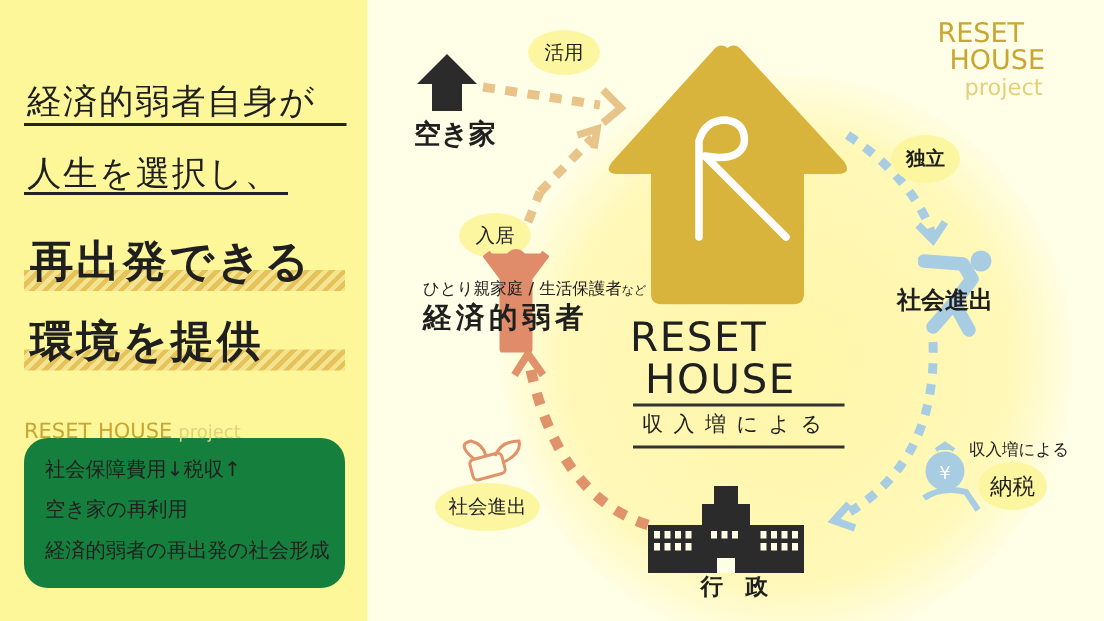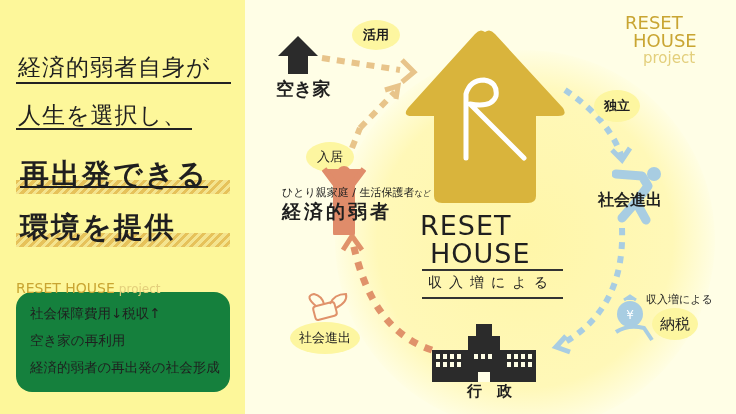--- a/index.html
+++ b/index.html
@@ -27,21 +27,21 @@
 </head>
 <body>
 
 <div class="left">
   <div class="headline" style="top:52px;">経済的弱者自身が</div>
   <div class="hl-line" style="top:82px;width:215px;"></div>
   <div class="headline" style="top:100px;">人生を選択し、</div>
   <div class="hl-line" style="top:128px;width:176px;"></div>
 
   <div class="hatch" style="top:180px;"></div>
-  <div class="bold-head" style="top:155px;text-decoration:underline;">再出発できる</div>
+  <div class="bold-head" style="top:155px;">再出発できる</div>
   <div class="hatch" style="top:233px;width:214px;"></div>
   <div class="bold-head" style="top:208px;">環境を提供</div>
 
   <div class="benefits">
     <div>社会保障費用↓税収↑</div>
     <div>空き家の再利用</div>
     <div>経済的弱者の再出発の社会形成</div>
   </div>
   <div class="mini-logo"><span>RESET HOUSE</span><span class="proj">project</span></div>
 </div>
@@ -74,21 +74,21 @@
 <svg class="abs" style="left:400px;top:28px;" width="170" height="175">
   <path d="M85 4 Q90 0 95 6 L163 80 Q168 88 158 88 L136 88 L136 168 Q136 175 128 175 L42 175 Q34 175 34 168 L34 88 L12 88 Q2 88 8 80 L75 6 Q80 0 85 4 Z" fill="#d9b43c"></path>
   <path d="M66 130 L66 66 Q70 52 84 52 Q98 54 96 68 Q92 80 70 76 L124 130" stroke="#fff" stroke-width="5" fill="none" stroke-linecap="round" stroke-linejoin="round"></path>
 </svg>
 
 <svg class="abs" style="left:278px;top:36px;" width="40" height="38">
   <path d="M20 0 L40 20 L30 20 L30 38 L10 38 L10 20 L0 20 Z" fill="#2b2b2b"></path>
 </svg>
 <div class="label-bold" style="left:276px;top:77px;font-size:18px;">空き家</div>
 
-<div class="pill" style="left:352px;top:20px;width:48px;height:30px;font-weight:bold;">活用</div>
+<div class="pill" style="left:352px;top:20px;width:48px;height:30px;">活用</div>
 <div class="pill" style="left:306px;top:102px;width:48px;height:30px;margin-top:40px;">入居</div>
 <div class="pill" style="left:594px;top:90px;width:46px;height:32px;font-weight:bold;">独立</div>
 
 <svg class="abs" style="left:322px;top:165px;" width="44" height="70">
   <circle cx="22" cy="8" r="7" fill="#e08c6a"></circle>
   <path d="M2 4 L14 20 L14 68 L20 68 L20 46 L24 46 L24 68 L30 68 L30 20 L42 4" stroke="#e08c6a" stroke-width="6" fill="#e08c6a" stroke-linejoin="round"></path>
 </svg>
 <div class="abs" style="left:282px;top:185px;font-size:11px;white-space:nowrap;"><span>ひとり親家庭 / 生活保護者</span><span style="font-size:8px;">など</span></div>
 <div class="label-bold" style="left:282px;top:199px;font-size:19px;letter-spacing:3px;">経済的弱者</div>
 

